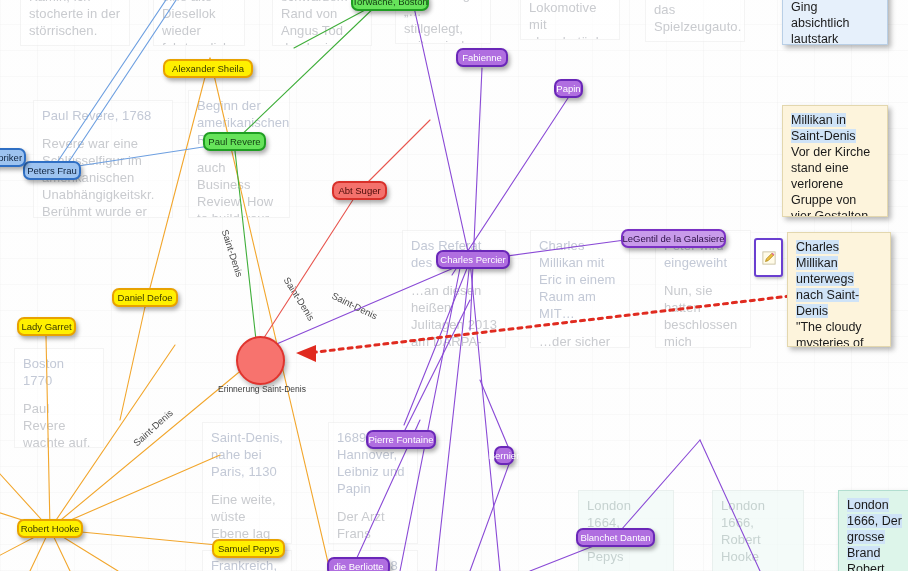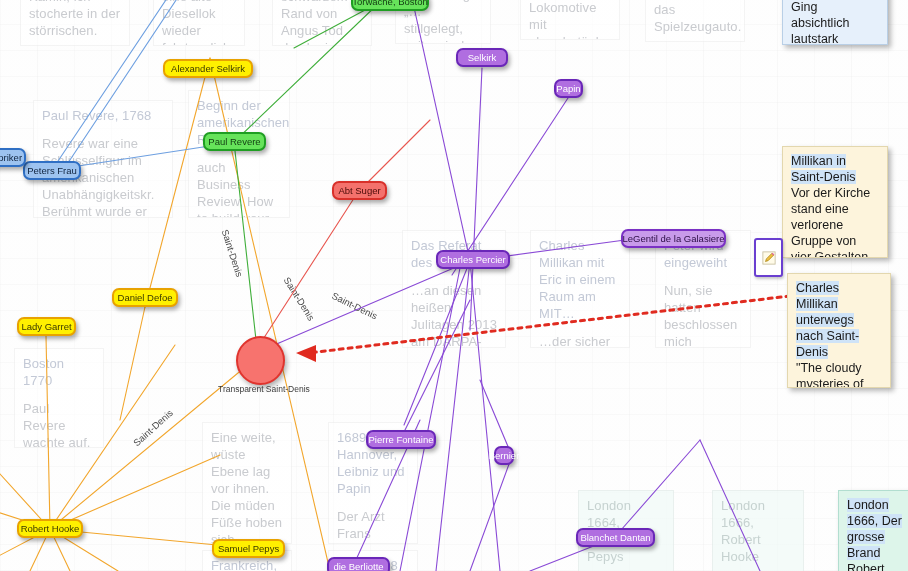--- a/index.html
+++ b/index.html
@@ -96,21 +96,21 @@
 
   
   .note{
     position:absolute;box-sizing:border-box;
     font-size:12.5px;line-height:16px;
     padding:6px 8px;
     box-shadow:3px 3px 5px rgba(0,0,0,.28);
     overflow:hidden;
     color:#1a1a1a;
   }
-  .note.cream{background:#fdf4dc;border:1px solid #e3d7ae;margin-top:41px;}
+  .note.cream{background:#fdf4dc;border:1px solid #e3d7ae;}
   .note.bluenote{background:#e6f0fb;border:1px solid #b9cfe6;}
   .note.mint{background:#ddf5ea;border:1px solid #b2ded0;}
   .note .nh{display:block;margin-bottom:12px;}
   .note .nb{display:block;}
   .note .hl{background:#cfe3f7;}
 
   
   .edit-chip{
     position:absolute;
     width:25px;height:35px;
@@ -168,20 +168,21 @@
       </div>
       <div class="ghost-card" style="left: 655px; top: 230px; width: 96px; height: 118px;">
         <span class="gt">Peter wird eingeweiht</span>
         <span class="gb">Nun, sie hatten beschlossen mich einzuweihen. „Der Roman,</span>
       </div>
       <div class="ghost-card" style="left: 14px; top: 348px; width: 90px; height: 100px;">
         <span class="gt">Boston 1770</span>
         <span class="gb">Paul Revere wachte auf. Trunken vom Schlaf und von der Erinnerung an die Ereignisse, die</span>
       </div>
       <div class="ghost-card" style="left: 202px; top: 422px; width: 90px; height: 122px;">
+        <span class="gt">Saint-Denis, nahe bei Paris, 1130</span>
         <span class="gb">Eine weite, wüste Ebene lag vor ihnen. Die müden Füße hoben sich</span>
       </div>
       <div class="ghost-card" style="left: 328px; top: 422px; width: 90px; height: 122px;">
         <span class="gt">1689 in Hannover, Leibniz und Papin</span>
         <span class="gb">Der Arzt Frans Mercurius van Helmont suchte Leibniz in</span>
       </div>
       <div class="ghost-card" style="left: 202px; top: 550px; width: 90px; height: 60px;">
         <span class="gt">Frankreich, um 1789, Ballsaal</span>
         <span class="gb"></span>
       </div>
@@ -255,28 +256,28 @@
 
       <g stroke="#e02b20" stroke-width="3" stroke-dasharray="4 5">
         <line x1="790" y1="296" x2="308" y2="353"></line>
       </g>
       <polygon points="296,353 316,345 316,362" fill="#e02b20"></polygon>
     </g>
   </svg>
 
   <div class="layer" id="node-layer">
     <div class="hub" style="left:236px;top:336px;width:45px;height:45px;"></div>
-    <div class="hub-label" style="left:218px;top:384px;">Transparent Saint-Denis</div>
-  <div class="node yellow" style="left: 163px; top: 59px; width: 90px;">Alexander Selkirk</div>
+    <div class="hub-label" style="left:218px;top:384px;">Erinnerung Saint-Denis</div>
+  <div class="node yellow" style="left: 163px; top: 59px; width: 90px;">Alexander Sheila</div>
       <div class="node green" style="left: 351px; top: -8px; width: 78px;">Torwache, Boston</div>
       <div class="node green" style="left: 203px; top: 132px; width: 63px;">Paul Revere</div>
       <div class="node blue" style="left: 23px; top: 161px; width: 58px;">Peters Frau</div>
       <div class="node blue" style="left: -22px; top: 148px; width: 48px;">Historiker</div>
       <div class="node red" style="left: 332px; top: 181px; width: 55px;">Abt Suger</div>
-      <div class="node purple" style="left: 456px; top: 48px; width: 52px;">Selkirk</div>
+      <div class="node purple" style="left: 456px; top: 48px; width: 52px;">Fabienne</div>
       <div class="node purple" style="left: 554px; top: 79px; width: 29px;">Papin</div>
       <div class="node yellow" style="left: 112px; top: 288px; width: 66px;">Daniel Defoe</div>
       <div class="node yellow" style="left: 17px; top: 317px; width: 59px;">Lady Garret</div>
       <div class="node yellow" style="left: 17px; top: 519px; width: 66px;">Robert Hooke</div>
       <div class="node yellow" style="left: 212px; top: 539px; width: 73px;">Samuel Pepys</div>
       <div class="node purple" style="left: 436px; top: 250px; width: 74px;">Charles Percier</div>
       <div class="node lpurple" style="left: 621px; top: 229px; width: 105px;">LeGentil de la Galasiere</div>
       <div class="node purple" style="left: 366px; top: 430px; width: 70px;">Pierre Fontaine</div>
       <div class="node purple" style="left: 494px; top: 446px; width: 16px;">Bernier</div>
       <div class="node purple" style="left: 576px; top: 528px; width: 79px;">Blanchet Dantan</div>

